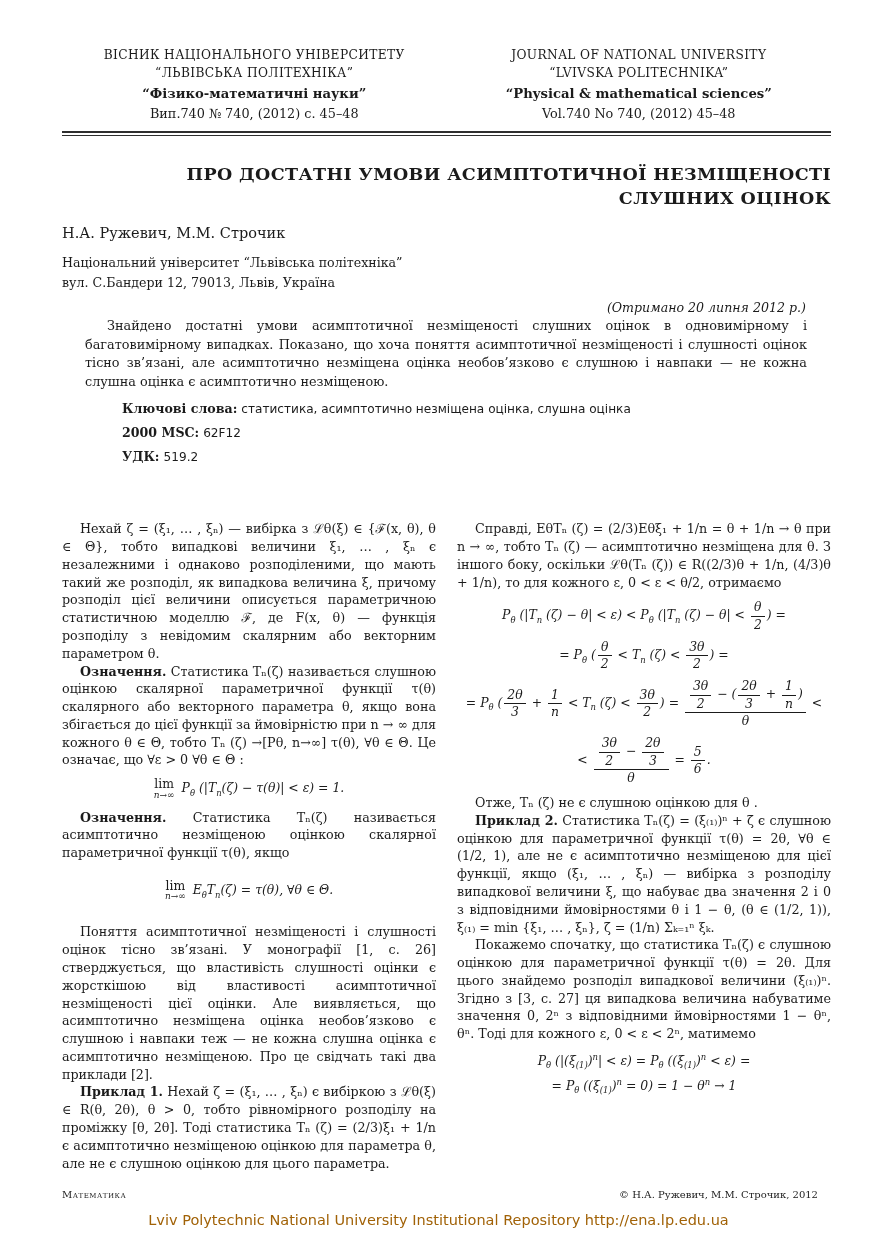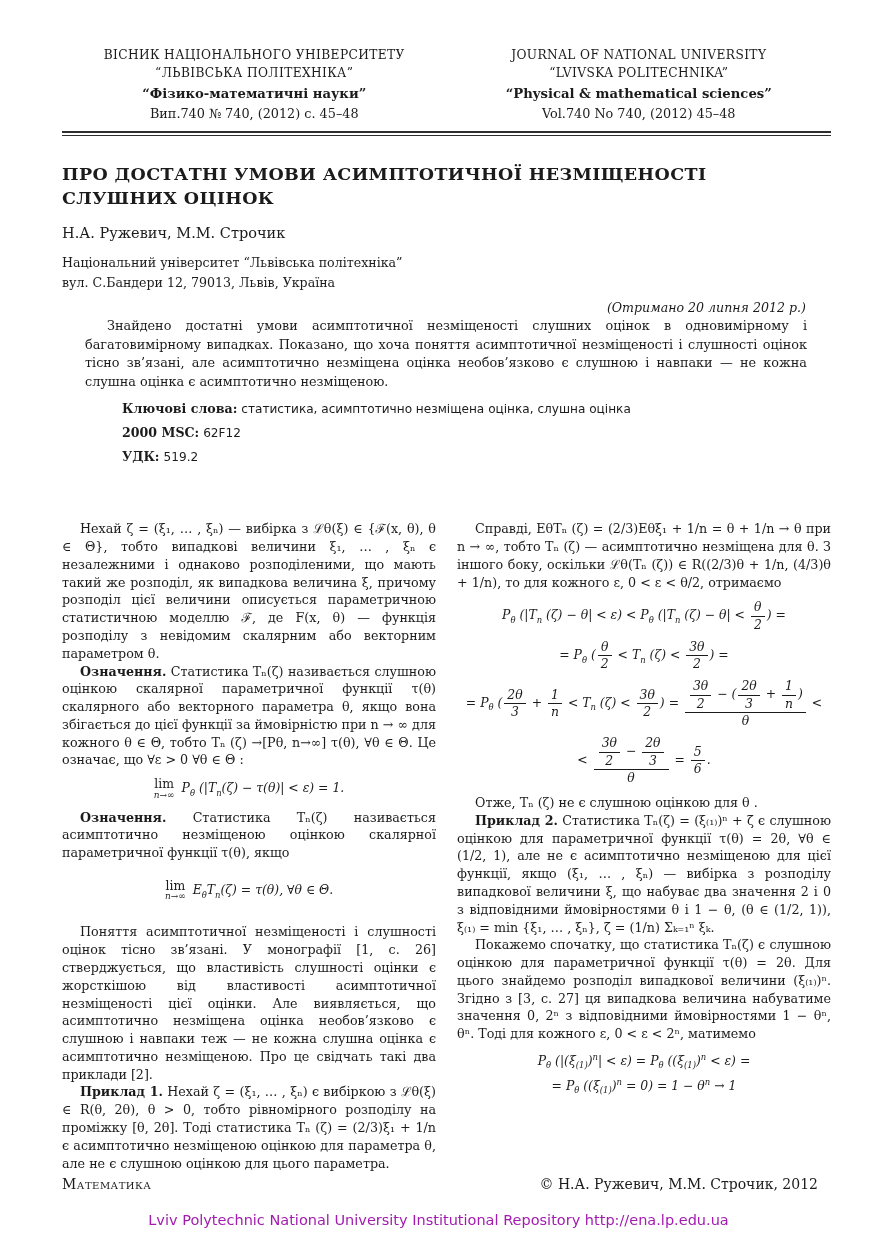--- a/index.html
+++ b/index.html
@@ -14,21 +14,21 @@
   
   .masthead{display:flex;}
   .mh-col{flex:1;text-align:center;line-height:1.5;}
   .mh-caps{font-size:12.2px;letter-spacing:0.4px;}
   .mh-bold{font-size:13.2px;font-weight:bold;margin-top:1px;}
   .mh-issue{font-size:12.8px;margin-top:1px;}
   .rule-double{margin-top:7px;height:2px;
     border-top:2px solid #2e2e2e;border-bottom:1px solid #2e2e2e;}
 
   
-  .title{margin:26px 0 0 0;text-align:left;font-size:17.5px;
+  .title{margin:26px 0 0 0;text-align:right;font-size:17.5px;
     font-weight:bold;line-height:1.4;letter-spacing:0.4px;}
   .title .tl{display:block;}
   .authors{font-size:14.5px;margin-top:14px;}
   .affil{text-align:left;font-size:12.6px;
     margin-top:12px;line-height:1.65;}
   .received{text-align:right;font-style:italic;font-size:12.6px;
     margin:6px 25px 0 0;}
 
   
   .abstract{margin:2px 24px 0 23px;font-size:12.8px;line-height:1.45;
@@ -50,25 +50,25 @@
   .eq-line{margin:8px 0;text-indent:0;}
   sub,sup{font-size:68%;line-height:0;}
   .fr{display:inline-block;vertical-align:middle;text-align:center;margin:0 2px;}
   .fr .fn{display:block;padding:0 3px 1px 3px;border-bottom:1px solid #1b1b1b;line-height:1.15;}
   .fr .fd{display:block;padding:1px 3px 0 3px;line-height:1.15;}
   .lim{display:inline-block;text-align:center;vertical-align:middle;line-height:1;margin-right:3px;}
   .lim .lt{display:block;font-style:normal;}
   .lim .lb{display:block;font-size:9px;}
 
   
-  .footer{position:absolute;left:62px;right:59px;bottom:48px;
-    display:flex;justify-content:space-between;font-size:14px;}
+  .footer{position:absolute;left:62px;right:59px;bottom:40px;
+    display:flex;justify-content:space-between;font-size:10px;}
   .footer-section{font-variant:small-caps;letter-spacing:0.5px;}
   .watermark{position:absolute;left:0;right:0;bottom:12px;text-align:center;
-    font-family:"DejaVu Sans", sans-serif;font-size:14.5px;color:#a21caf;}
+    font-family:"DejaVu Sans", sans-serif;font-size:14.5px;color:#a16207;}
 </style>
 </head>
 <body>
 
 <div class="page">
 
   <header class="masthead">
     <div class="mh-col">
       <div class="mh-caps">ВІСНИК НАЦІОНАЛЬНОГО УНІВЕРСИТЕТУ</div>
       <div class="mh-caps">“ЛЬВІВСЬКА ПОЛІТЕХНІКА”</div>

